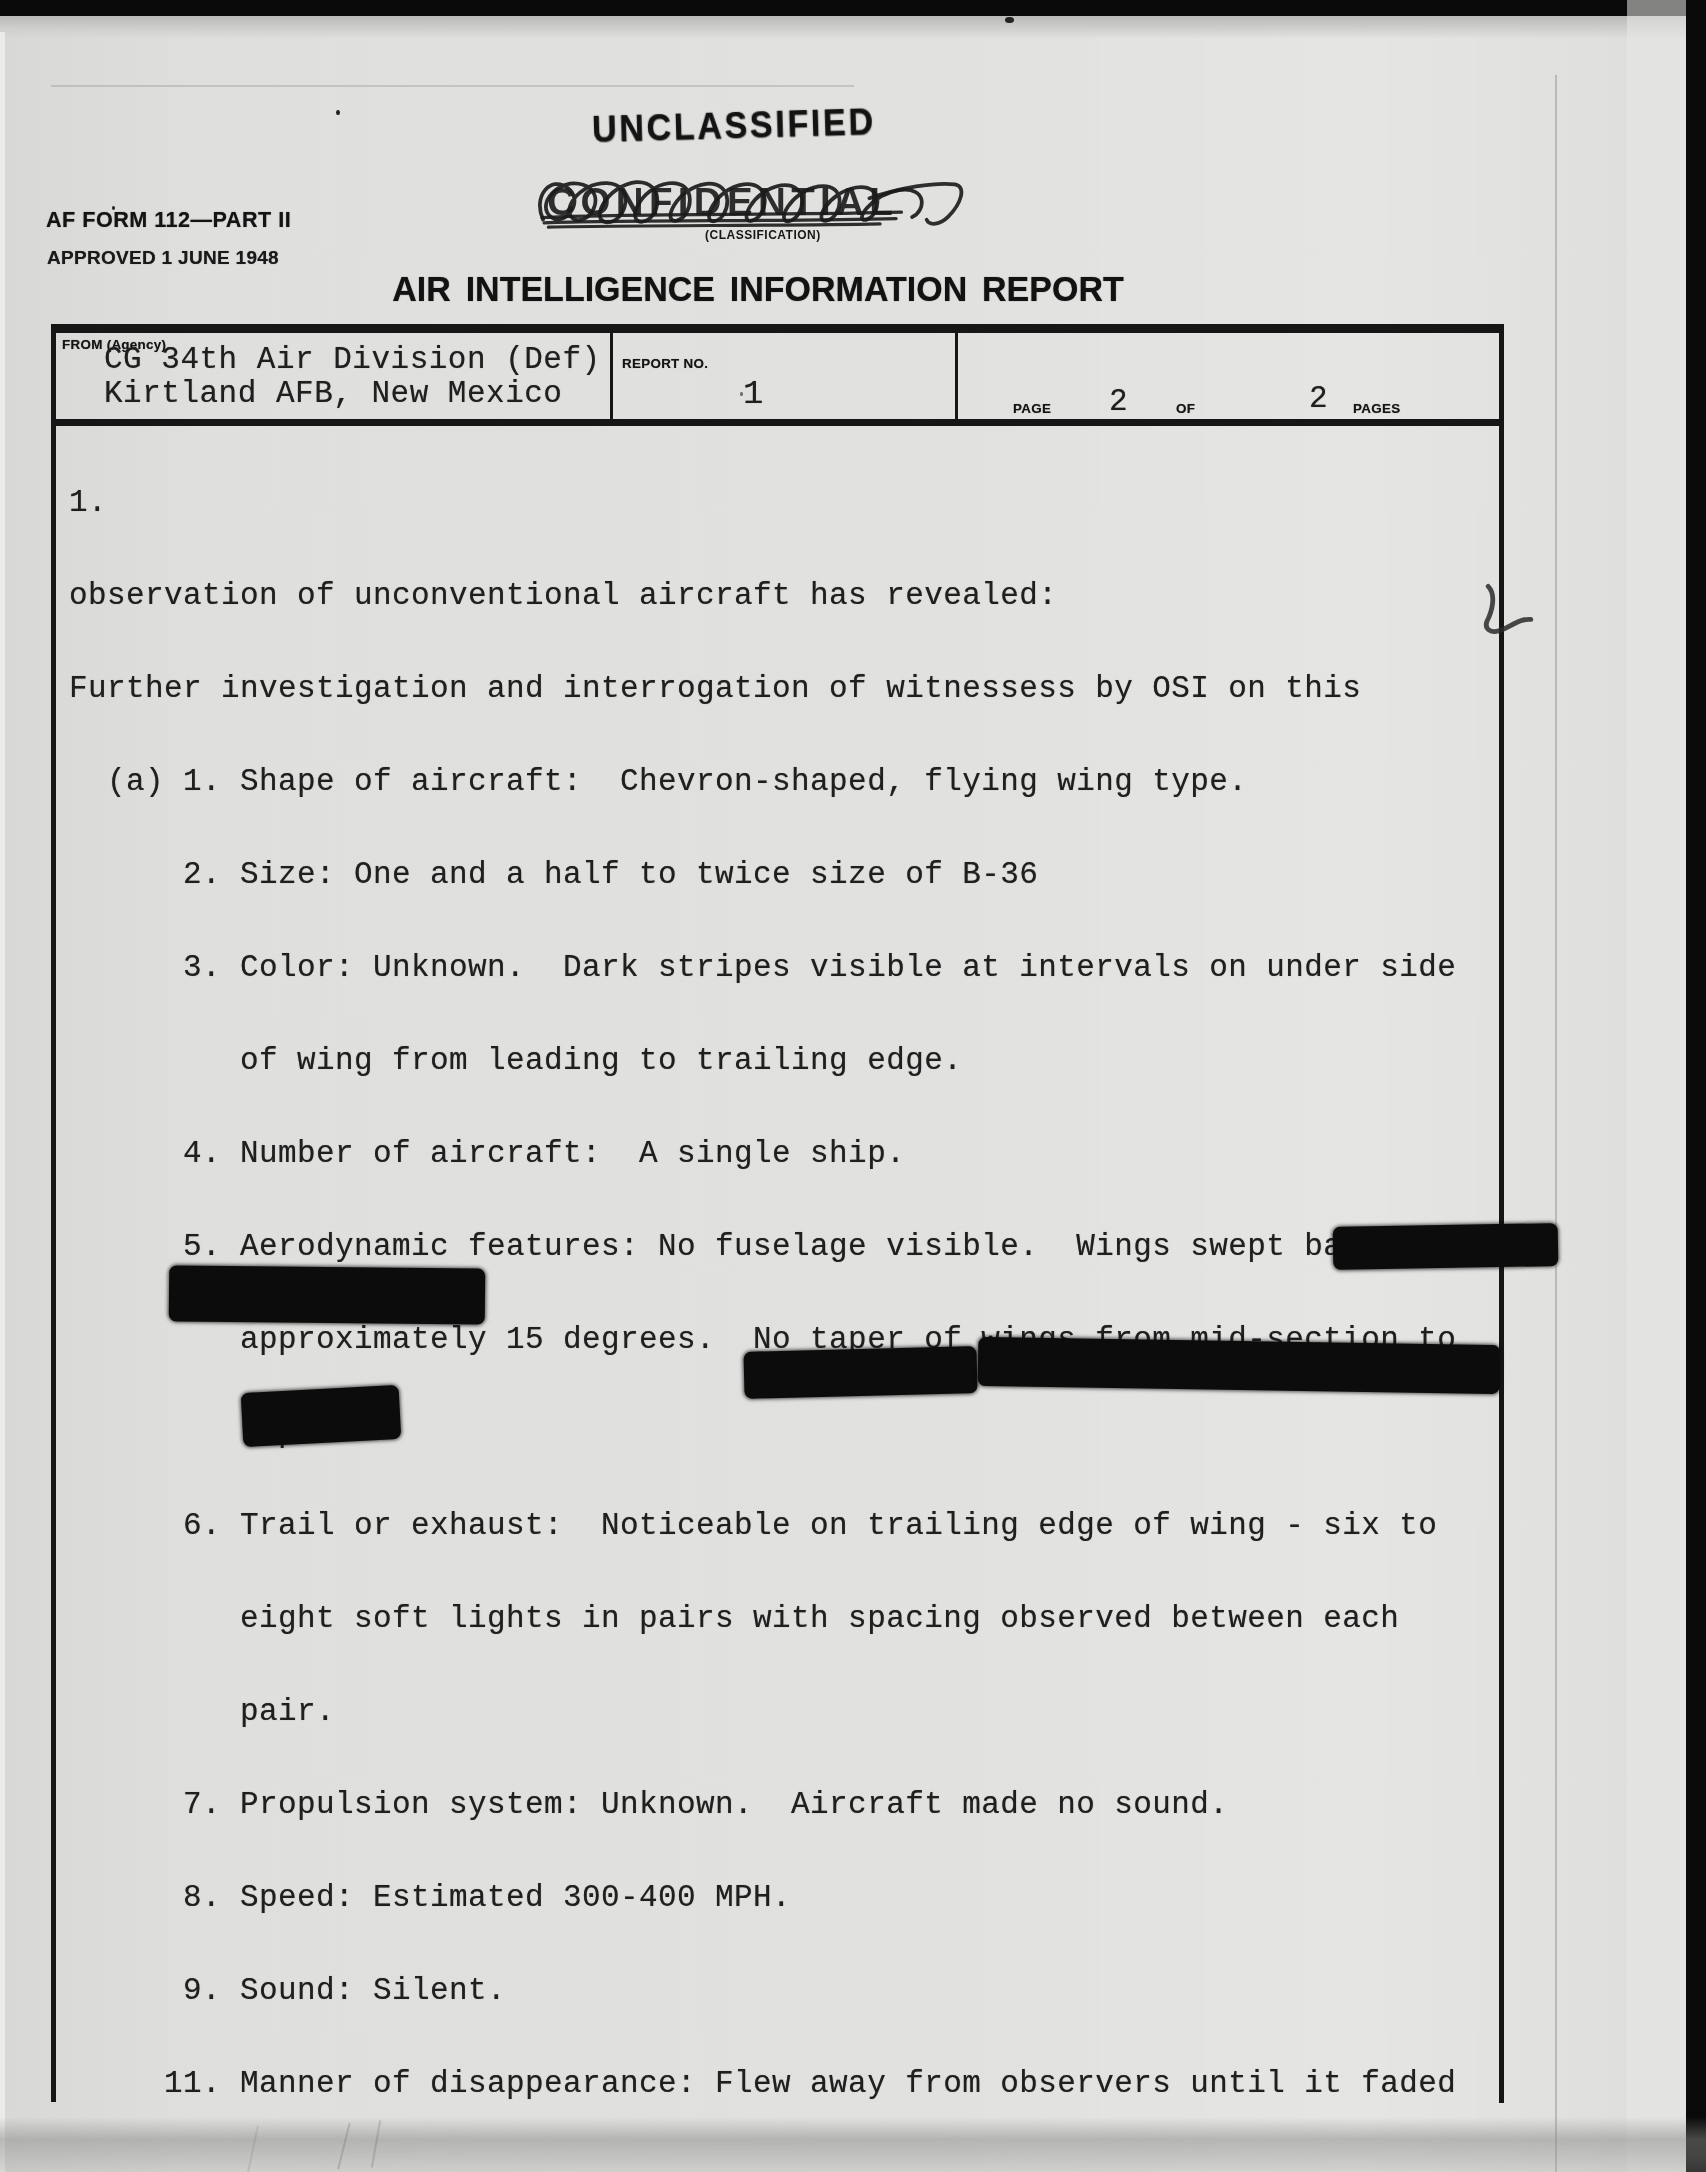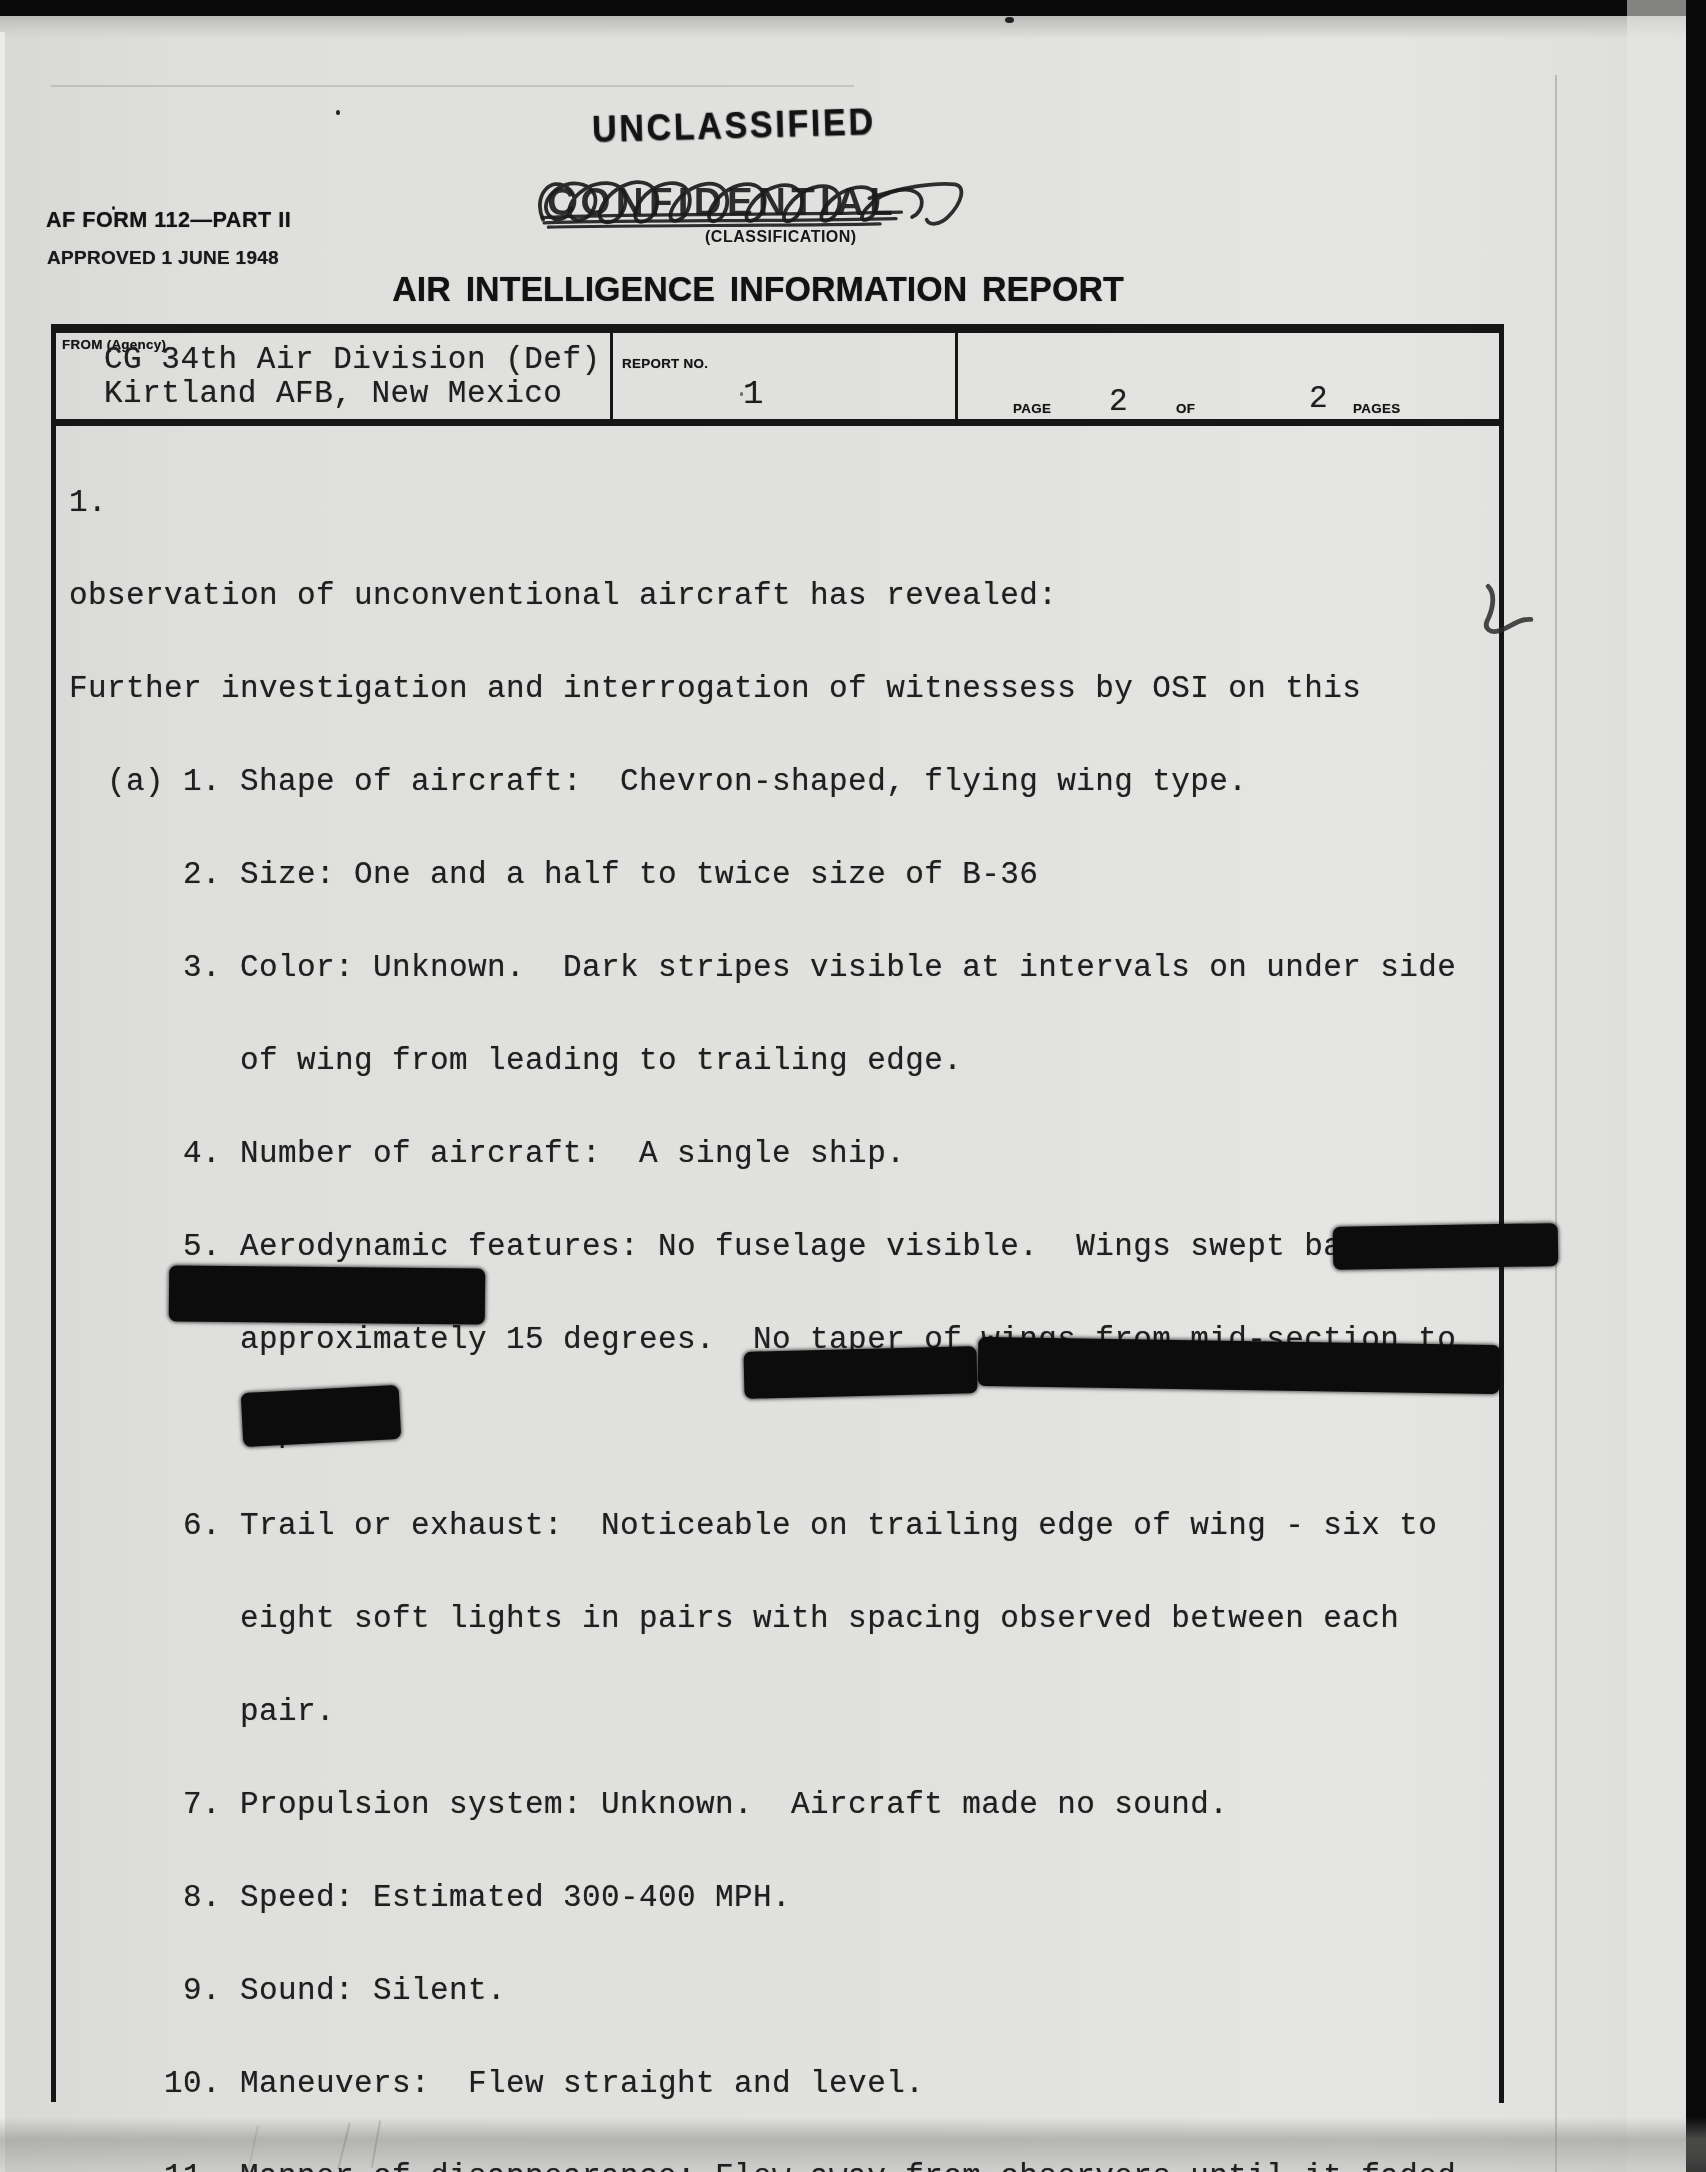--- a/index.html
+++ b/index.html
@@ -21,21 +21,21 @@
                  background:linear-gradient(180deg, rgba(140,140,138,0) 0%, rgba(135,135,133,.5) 40%, rgba(150,150,148,.42) 70%, rgba(165,165,163,.28) 100%); }
   .bstreak { position:absolute; width:2.1px; height:48px; background:rgba(80,80,80,.22); }
   .speck { position:absolute; background:#222; border-radius:50%; }
   
   .stamp-unclassified {
     position:absolute; left:592px; top:106px; font-weight:bold; font-size:34px; letter-spacing:2.7px;
     transform:rotate(-1.6deg) scaleY(1.1); color:#131313; text-shadow:0 0 1.1px rgba(25,25,25,.75), 0.5px 0.5px 0 rgba(25,25,25,.4);
     filter:blur(0.3px);
   }
   .scribble-wrap { position:absolute; left:527px; top:166px; width:444px; height:73px; filter:blur(0.2px); }
-  .classification-label { position:absolute; left:705px; top:228px; font-weight:bold; font-size:16px; letter-spacing:0.5px; color:#161616; filter:blur(0.2px); }
+  .classification-label { position:absolute; left:705px; top:228px; font-weight:bold; font-size:12px; letter-spacing:0.5px; color:#161616; filter:blur(0.2px); }
   .af-form-no  { position:absolute; left:46px;  top:207px; font-weight:bold; font-size:22.5px; letter-spacing:0.5px; transform:scaleX(.96); transform-origin:left; color:#141414; text-shadow:0 0 1.1px rgba(20,20,20,.6); filter:blur(0.2px); }
   .af-approved { position:absolute; left:47px;  top:247px; font-weight:bold; font-size:19px; letter-spacing:0.3px; color:#1a1a1a; text-shadow:0 0 0.8px rgba(20,20,20,.6); filter:blur(0.2px); }
   .report-title { position:absolute; left:343px; top:270px; width:830px; text-align:center; font-weight:bold; font-size:34px; letter-spacing:0px; word-spacing:5.4px; transform:scaleY(1.04); color:#121212; text-shadow:0 0 1.1px rgba(18,18,18,.65); filter:blur(0.2px); }
   
   .rule { position:absolute; background:#161616; }
   
   .typed { font-family:"Liberation Mono", monospace; color:#1f1f1f; text-shadow:0 0 0.8px rgba(30,30,30,.55); filter:blur(0.2px); }
   .cell-label { position:absolute; font-weight:bold; font-size:13.4px; letter-spacing:0.3px; color:#151515; text-shadow:0 0 0.8px rgba(20,20,20,.55); filter:blur(0.2px); }
   .from-value { position:absolute; left:60px; top:343px; font-size:31px; line-height:34px; letter-spacing:0.5px; white-space:pre;margin-left:44px; }
   .report-no-value { position:absolute; left:743px; top:375px; font-size:34px; }
@@ -116,21 +116,20 @@
     <div class="bline">      4. Number of aircraft:  A single ship.</div>
     <div class="bline">      5. Aerodynamic features: No fuselage visible.  Wings swept back at</div>
     <div class="bline">         approximately 15 degrees.  No taper of wings from mid-section to</div>
     <div class="bline">         tip.</div>
     <div class="bline">      6. Trail or exhaust:  Noticeable on trailing edge of wing - six to</div>
     <div class="bline">         eight soft lights in pairs with spacing observed between each</div>
     <div class="bline">         pair.</div>
     <div class="bline">      7. Propulsion system: Unknown.  Aircraft made no sound.</div>
     <div class="bline">      8. Speed: Estimated 300-400 MPH.</div>
     <div class="bline">      9. Sound: Silent.</div>
-    <div class="bline">     10. Maneuvers:  Flew straight and level.</div>
     <div class="bline">     11. Manner of disappearance: Flew away from observers until it faded</div>
     
     
     
     
     
     
     
     
     

